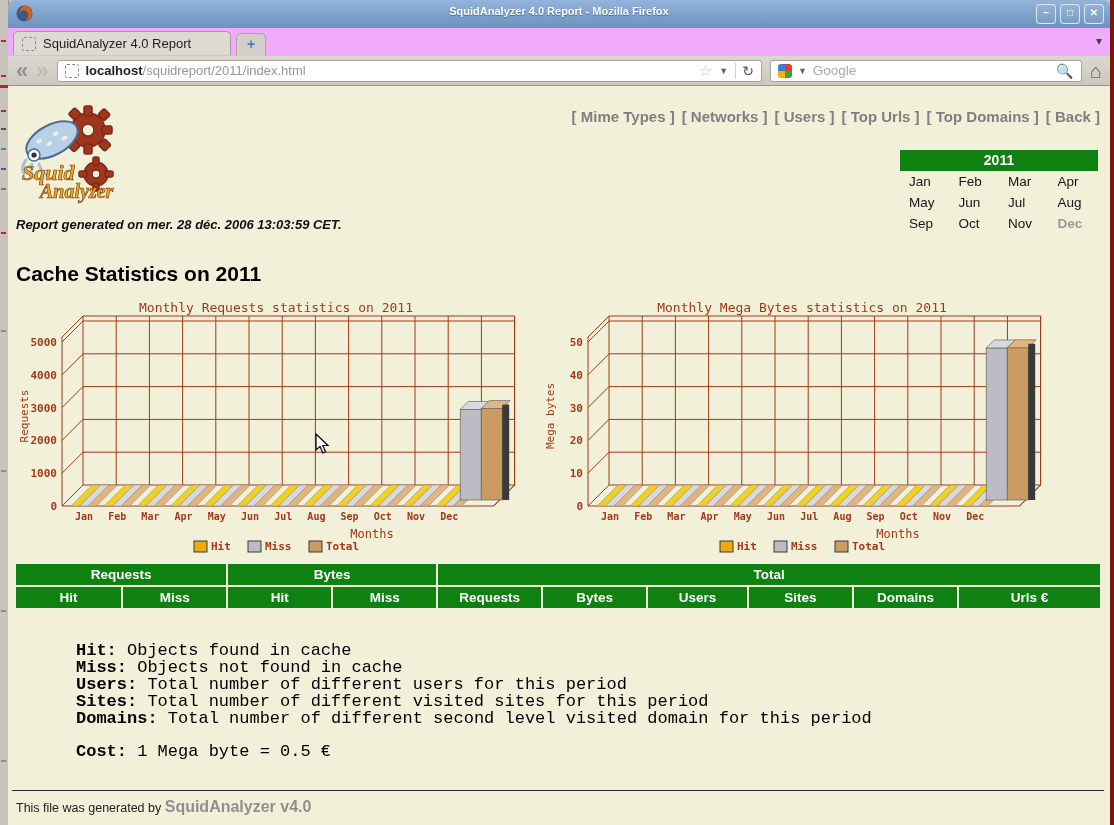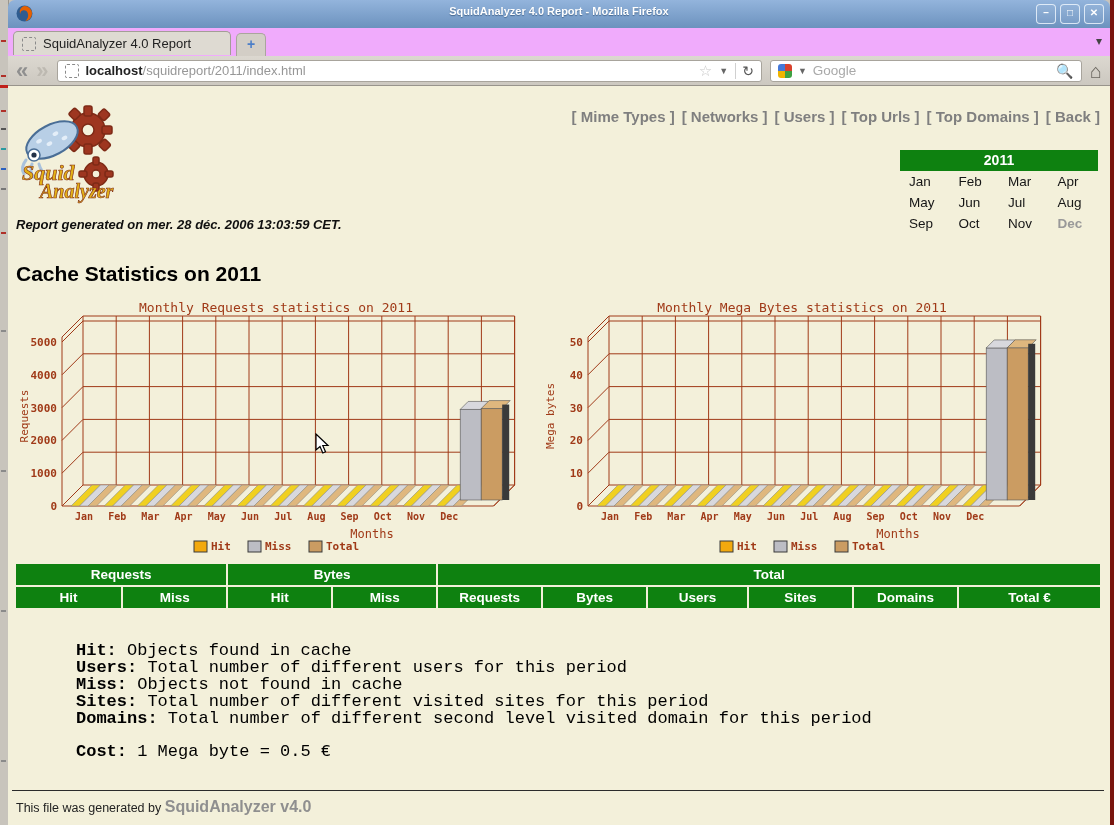--- a/index.html
+++ b/index.html
@@ -482,29 +482,29 @@
           <tr>
             <th>Hit</th>
             <th>Miss</th>
             <th>Hit</th>
             <th>Miss</th>
             <th>Requests</th>
             <th>Bytes</th>
             <th>Users</th>
             <th>Sites</th>
             <th>Domains</th>
-            <th>Total €</th>
+            <th>Urls €</th>
           </tr>
         </tbody>
       </table>
 
     <div class="defs">
         <div class="defline"><b>Hit:</b> Objects found in cache</div>
+        <div class="defline"><b>Miss:</b> Objects not found in cache</div>
         <div class="defline"><b>Users:</b> Total number of different users for this period</div>
-        <div class="defline"><b>Miss:</b> Objects not found in cache</div>
         <div class="defline"><b>Sites:</b> Total number of different visited sites for this period</div>
         <div class="defline"><b>Domains:</b> Total number of different second level visited domain for this period</div>
         <div class="defline cost"><b>Cost:</b> 1 Mega byte = 0.5 €</div>
       </div>
 
     <div class="page-hr"></div>
     <div class="footer">
       <span class="pre">This file was generated by </span><span class="lnk">SquidAnalyzer v4.0</span>
     </div>
 

